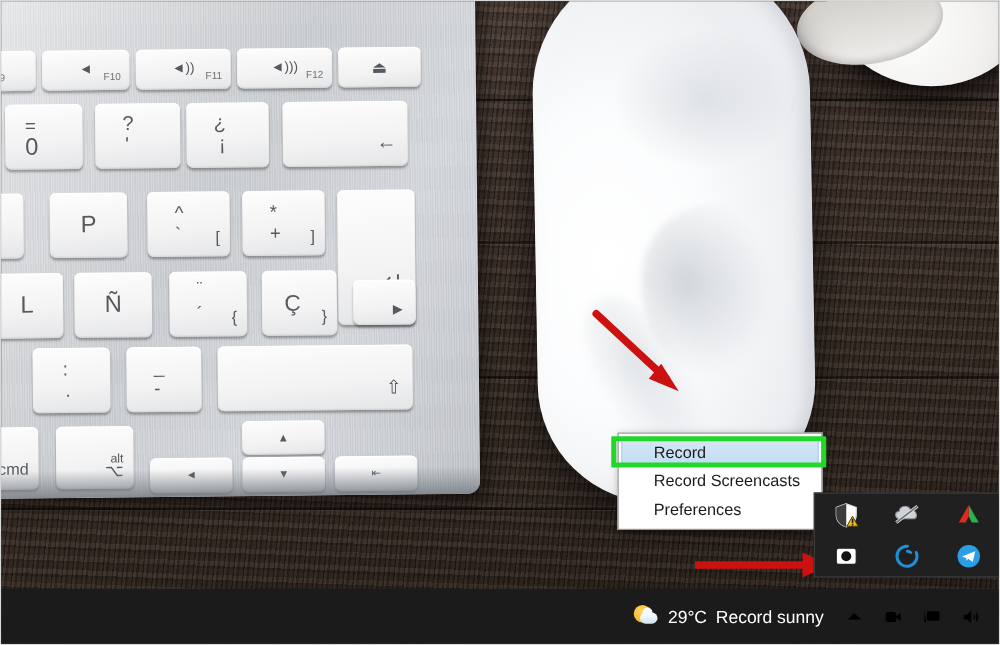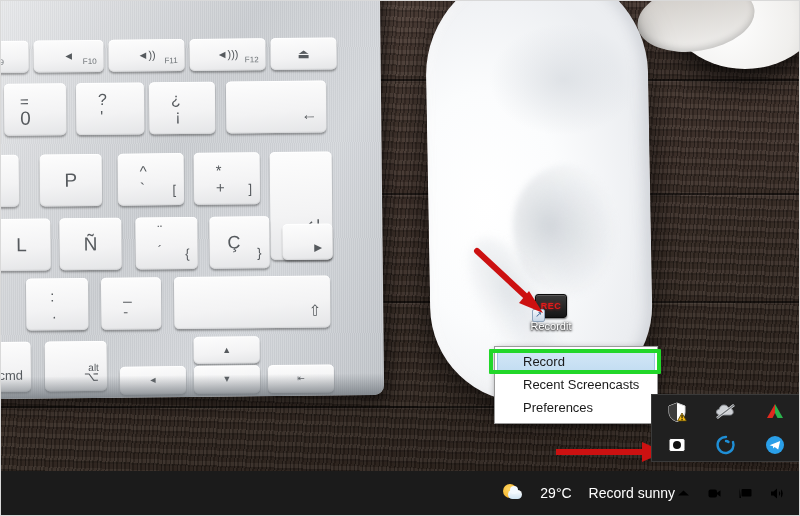--- a/index.html
+++ b/index.html
@@ -275,25 +275,25 @@
     background: #1b1b1b;
     display: flex;
     align-items: center;
     justify-content: flex-end;
     padding-right: 8px;
     box-sizing: border-box;
   }
   .weather {
     display: flex;
     align-items: center;
-    gap: 17px;
+    gap: 7px;
     color: #ffffff;
     font-size: 14px;
     font-family: "Liberation Sans", sans-serif;
-    margin-right: 0;
+    margin-right: 16px;
   }
   .weather-ico {
     width: 20px; height: 20px;
     position: relative;
   }
   .sun {
     position: absolute; left: 0; top: 1px;
     width: 14px; height: 14px; border-radius: 50%;
     background: radial-gradient(circle at 40% 35%, #ffd561, #f0a818);
   }
@@ -443,31 +443,24 @@
     <div class="key" style="left:205px;top:381px;width:66px;height:28px;">
       <span class="k-c" style="font-size:9px;">▼</span>
     </div>
     <div class="key" style="left:279px;top:381px;width:66px;height:28px;">
       <span class="k-c" style="font-size:9px;">⇤</span>
     </div>
 
     <div class="kb-edge-bottom"></div>
   </div>
 
-  <div class="desk-icon">
-    <div class="desk-icon-img">
-      <div class="desk-icon-rec">REC</div>
-      <div class="desk-icon-badge">↗</div>
-    </div>
-    <div class="desk-icon-label">Recordit</div>
-  </div>
 
   <div class="ctx-menu">
     <div class="ctx-item selected">Record</div>
-    <div class="ctx-item">Recent Screencasts</div>
+    <div class="ctx-item">Record Screencasts</div>
     <div class="ctx-item">Preferences</div>
   </div>
 
   <div class="green-box"></div>
 
   <svg class="arrow-svg" style="left:470px;top:244px;" width="100" height="80" viewBox="0 0 100 80">
     <line x1="6" y1="6" x2="62" y2="58" stroke="#cc1111" stroke-width="6" stroke-linecap="round"></line>
     <polygon points="72,68 48,58 58,46" fill="#cc1111"></polygon>
   </svg>
 

